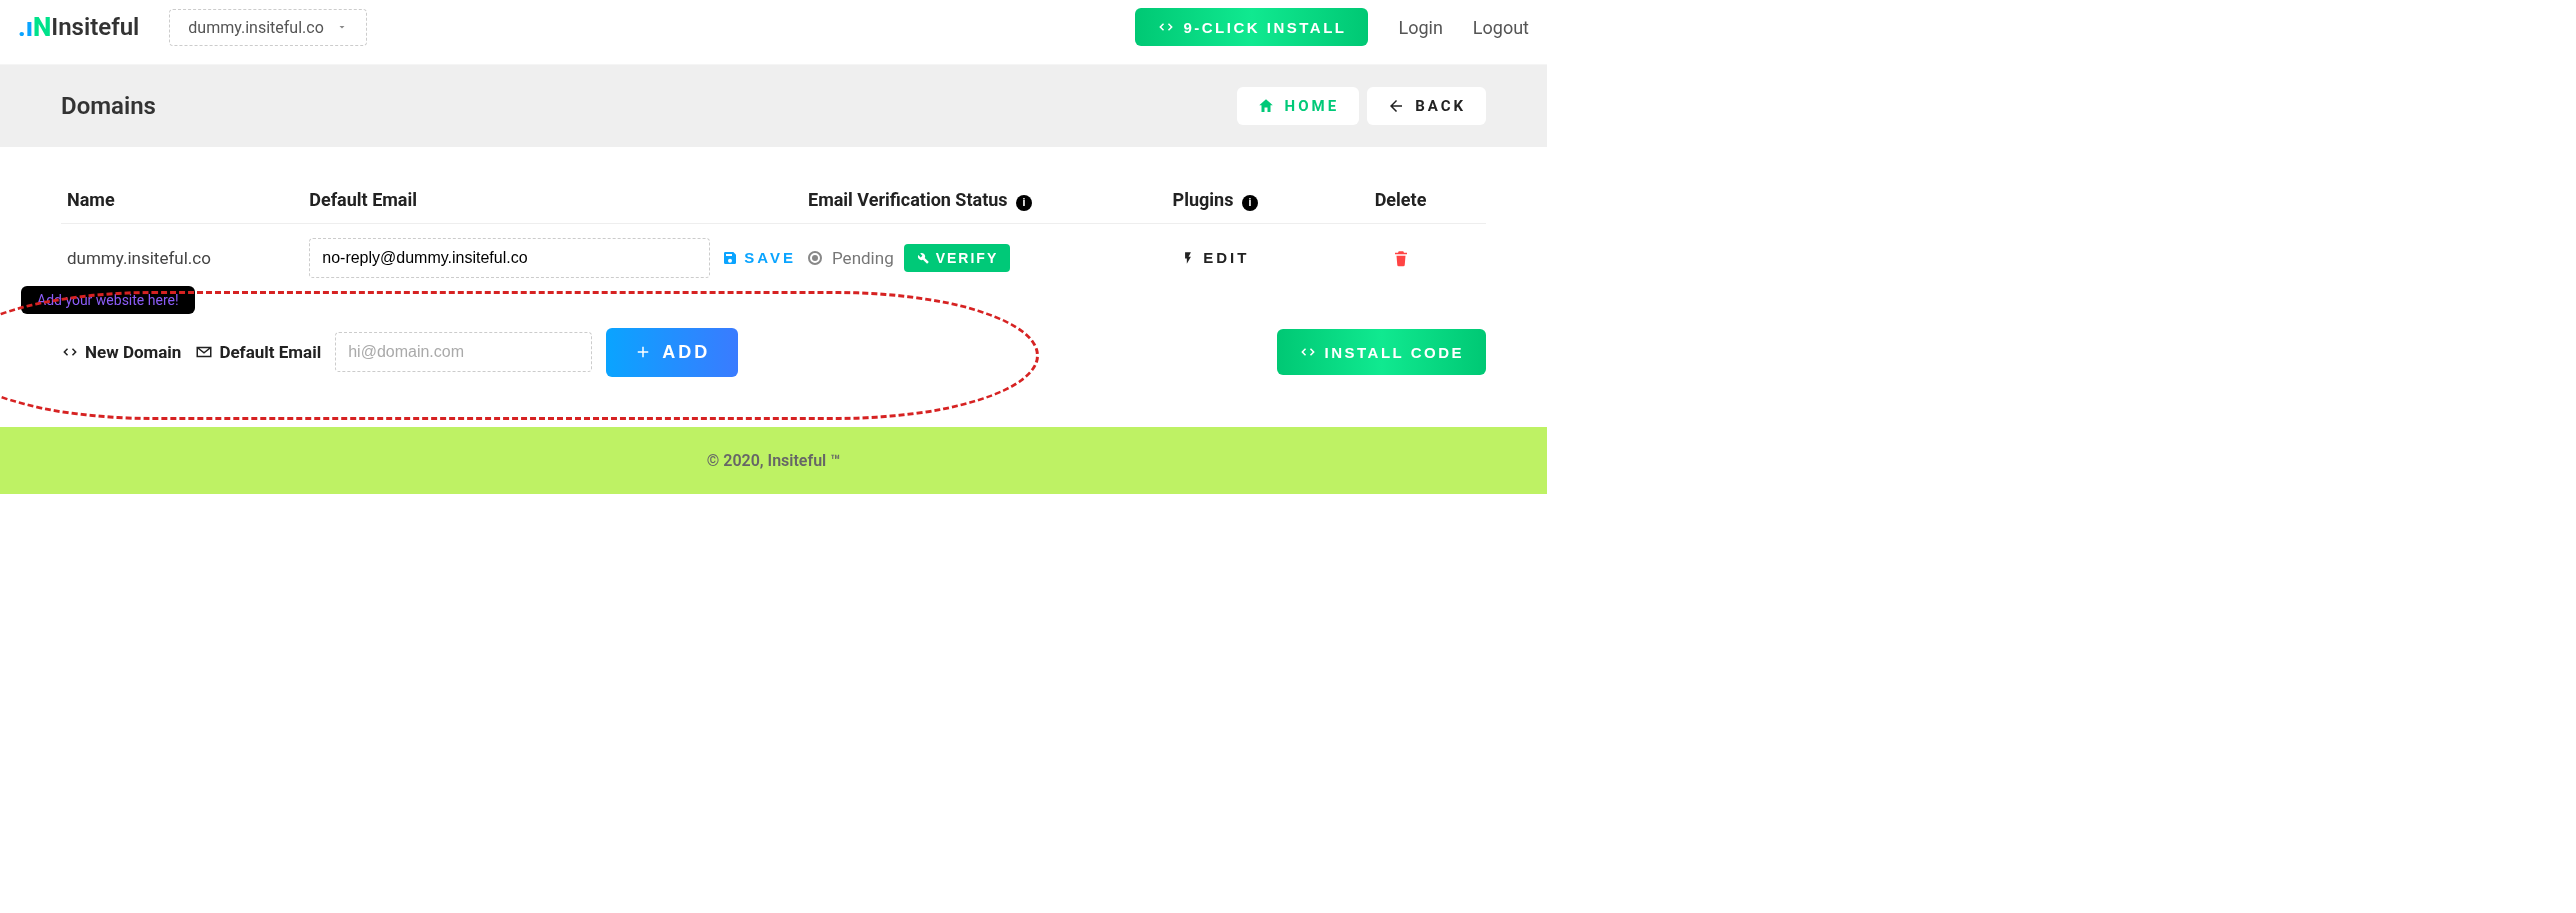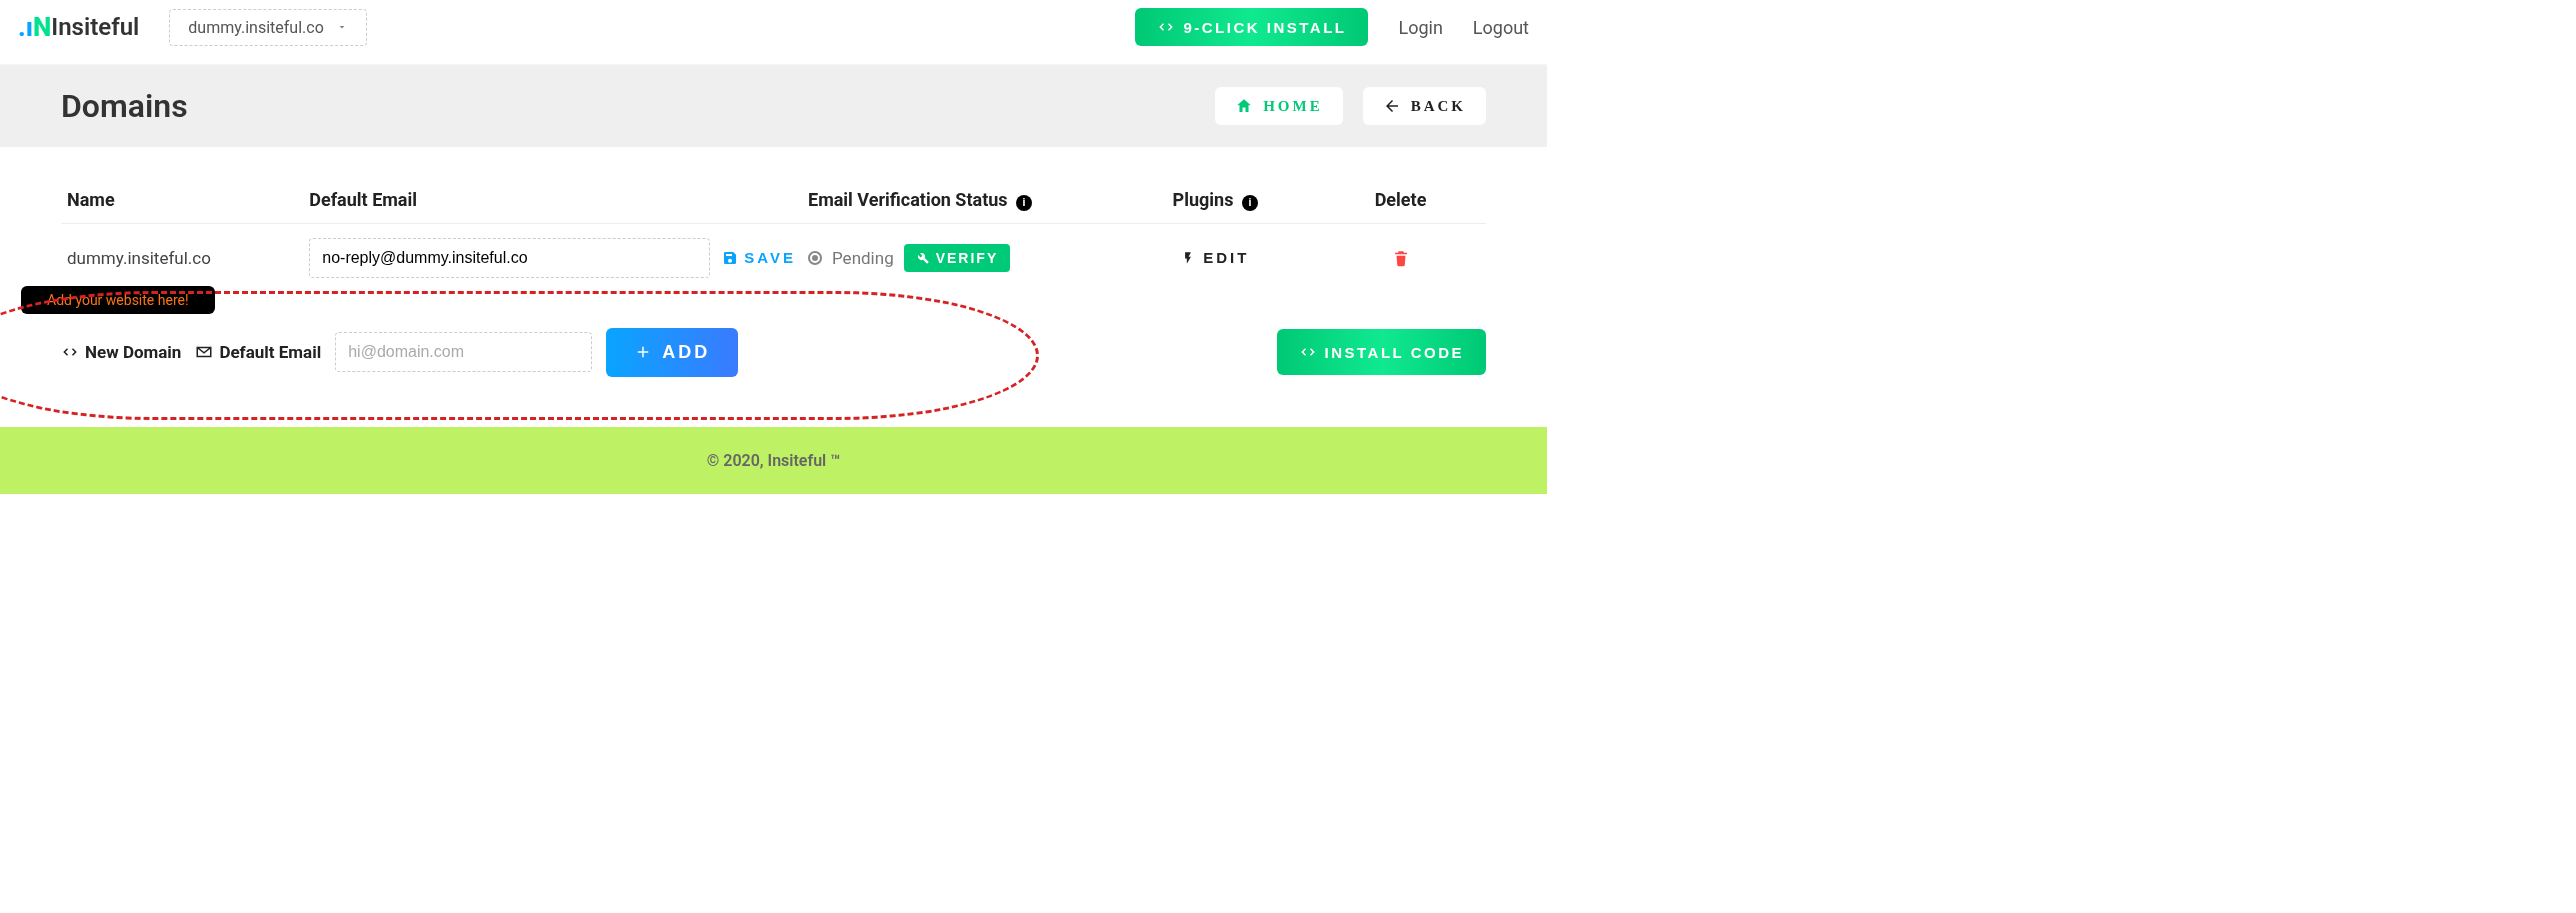--- a/index.html
+++ b/index.html
@@ -72,38 +72,37 @@
   }
 
   
   .titleband {
     background:#efefef;
     display:flex;
     align-items:center;
     padding: 22px 61px;
   }
   .titleband h1 {
-    font-size: 32px;
+    font-size: 24px;
     font-weight: 600;
     color:#333;
   }
   .titleband .spacer { flex:1; }
   .chip {
     background:#fff;
     border-radius:6px;
     padding: 10px 20px;
     display:flex;
     align-items:center;
     gap:10px;
     font-weight:700;
     letter-spacing: 3px;
     font-size: 15px;
-    margin-left: 20px;
-    cursor:pointer;
-    font-family:Liberation Serif, serif;
+    margin-left: 8px;
+    cursor:pointer;
   }
   .chip.home { color:#00c978; }
   .chip.home svg { fill:#00c978; }
   .chip.back { color:#222; }
 
   
   .content { padding: 30px 61px 50px 61px; position:relative; }
   table.domains {
     width:100%;
     border-collapse: collapse;
@@ -229,23 +228,23 @@
     padding: 14px 22px;
     font-size:15px;
     display:flex; align-items:center; gap:8px;
     cursor:pointer;
     margin-left:auto;
   }
 
   .tooltip {
     position:absolute;
     background:#000;
-    color:#f97316;
+    color:#8b5cf6;
     font-size:14px;
-    padding:6px 26px;
+    padding:6px 16px;
     border-radius:6px;
     white-space:nowrap;
   }
   .tooltip::after{
     content:"";
     position:absolute;
     bottom:-6px; left:70%;
     border:6px solid transparent;
     border-top-color:#000;
     transform:translateX(-50%);

